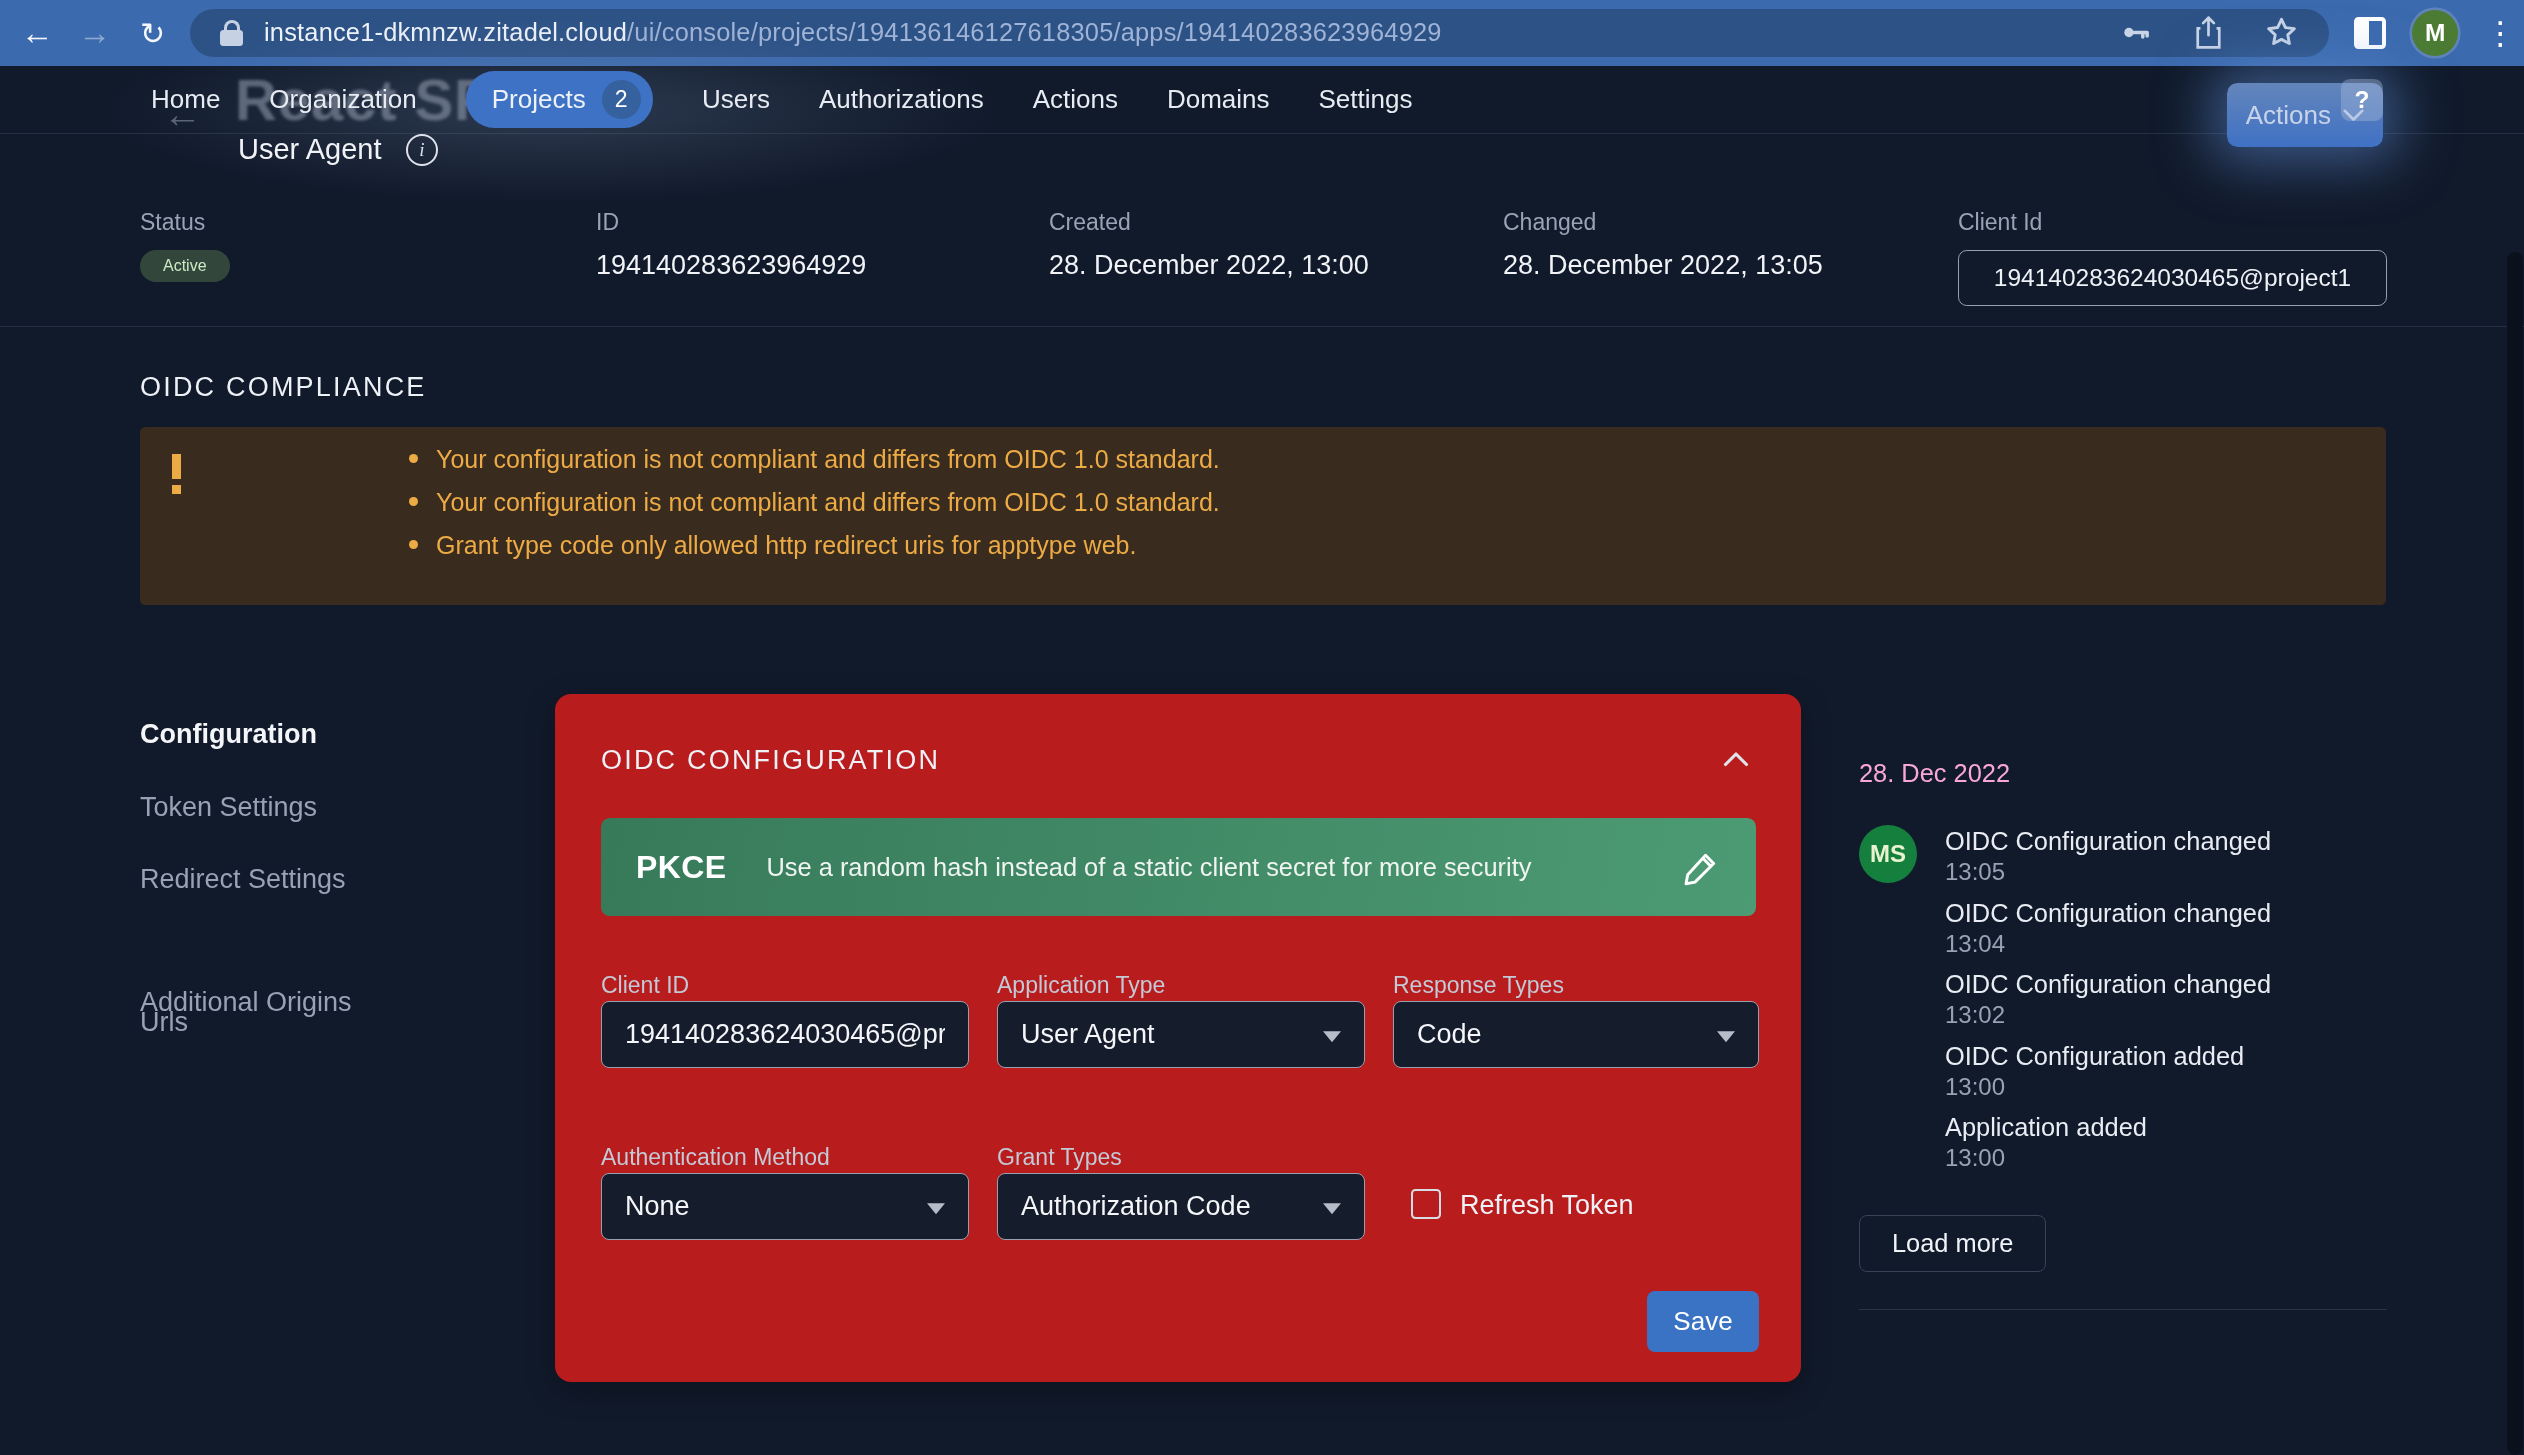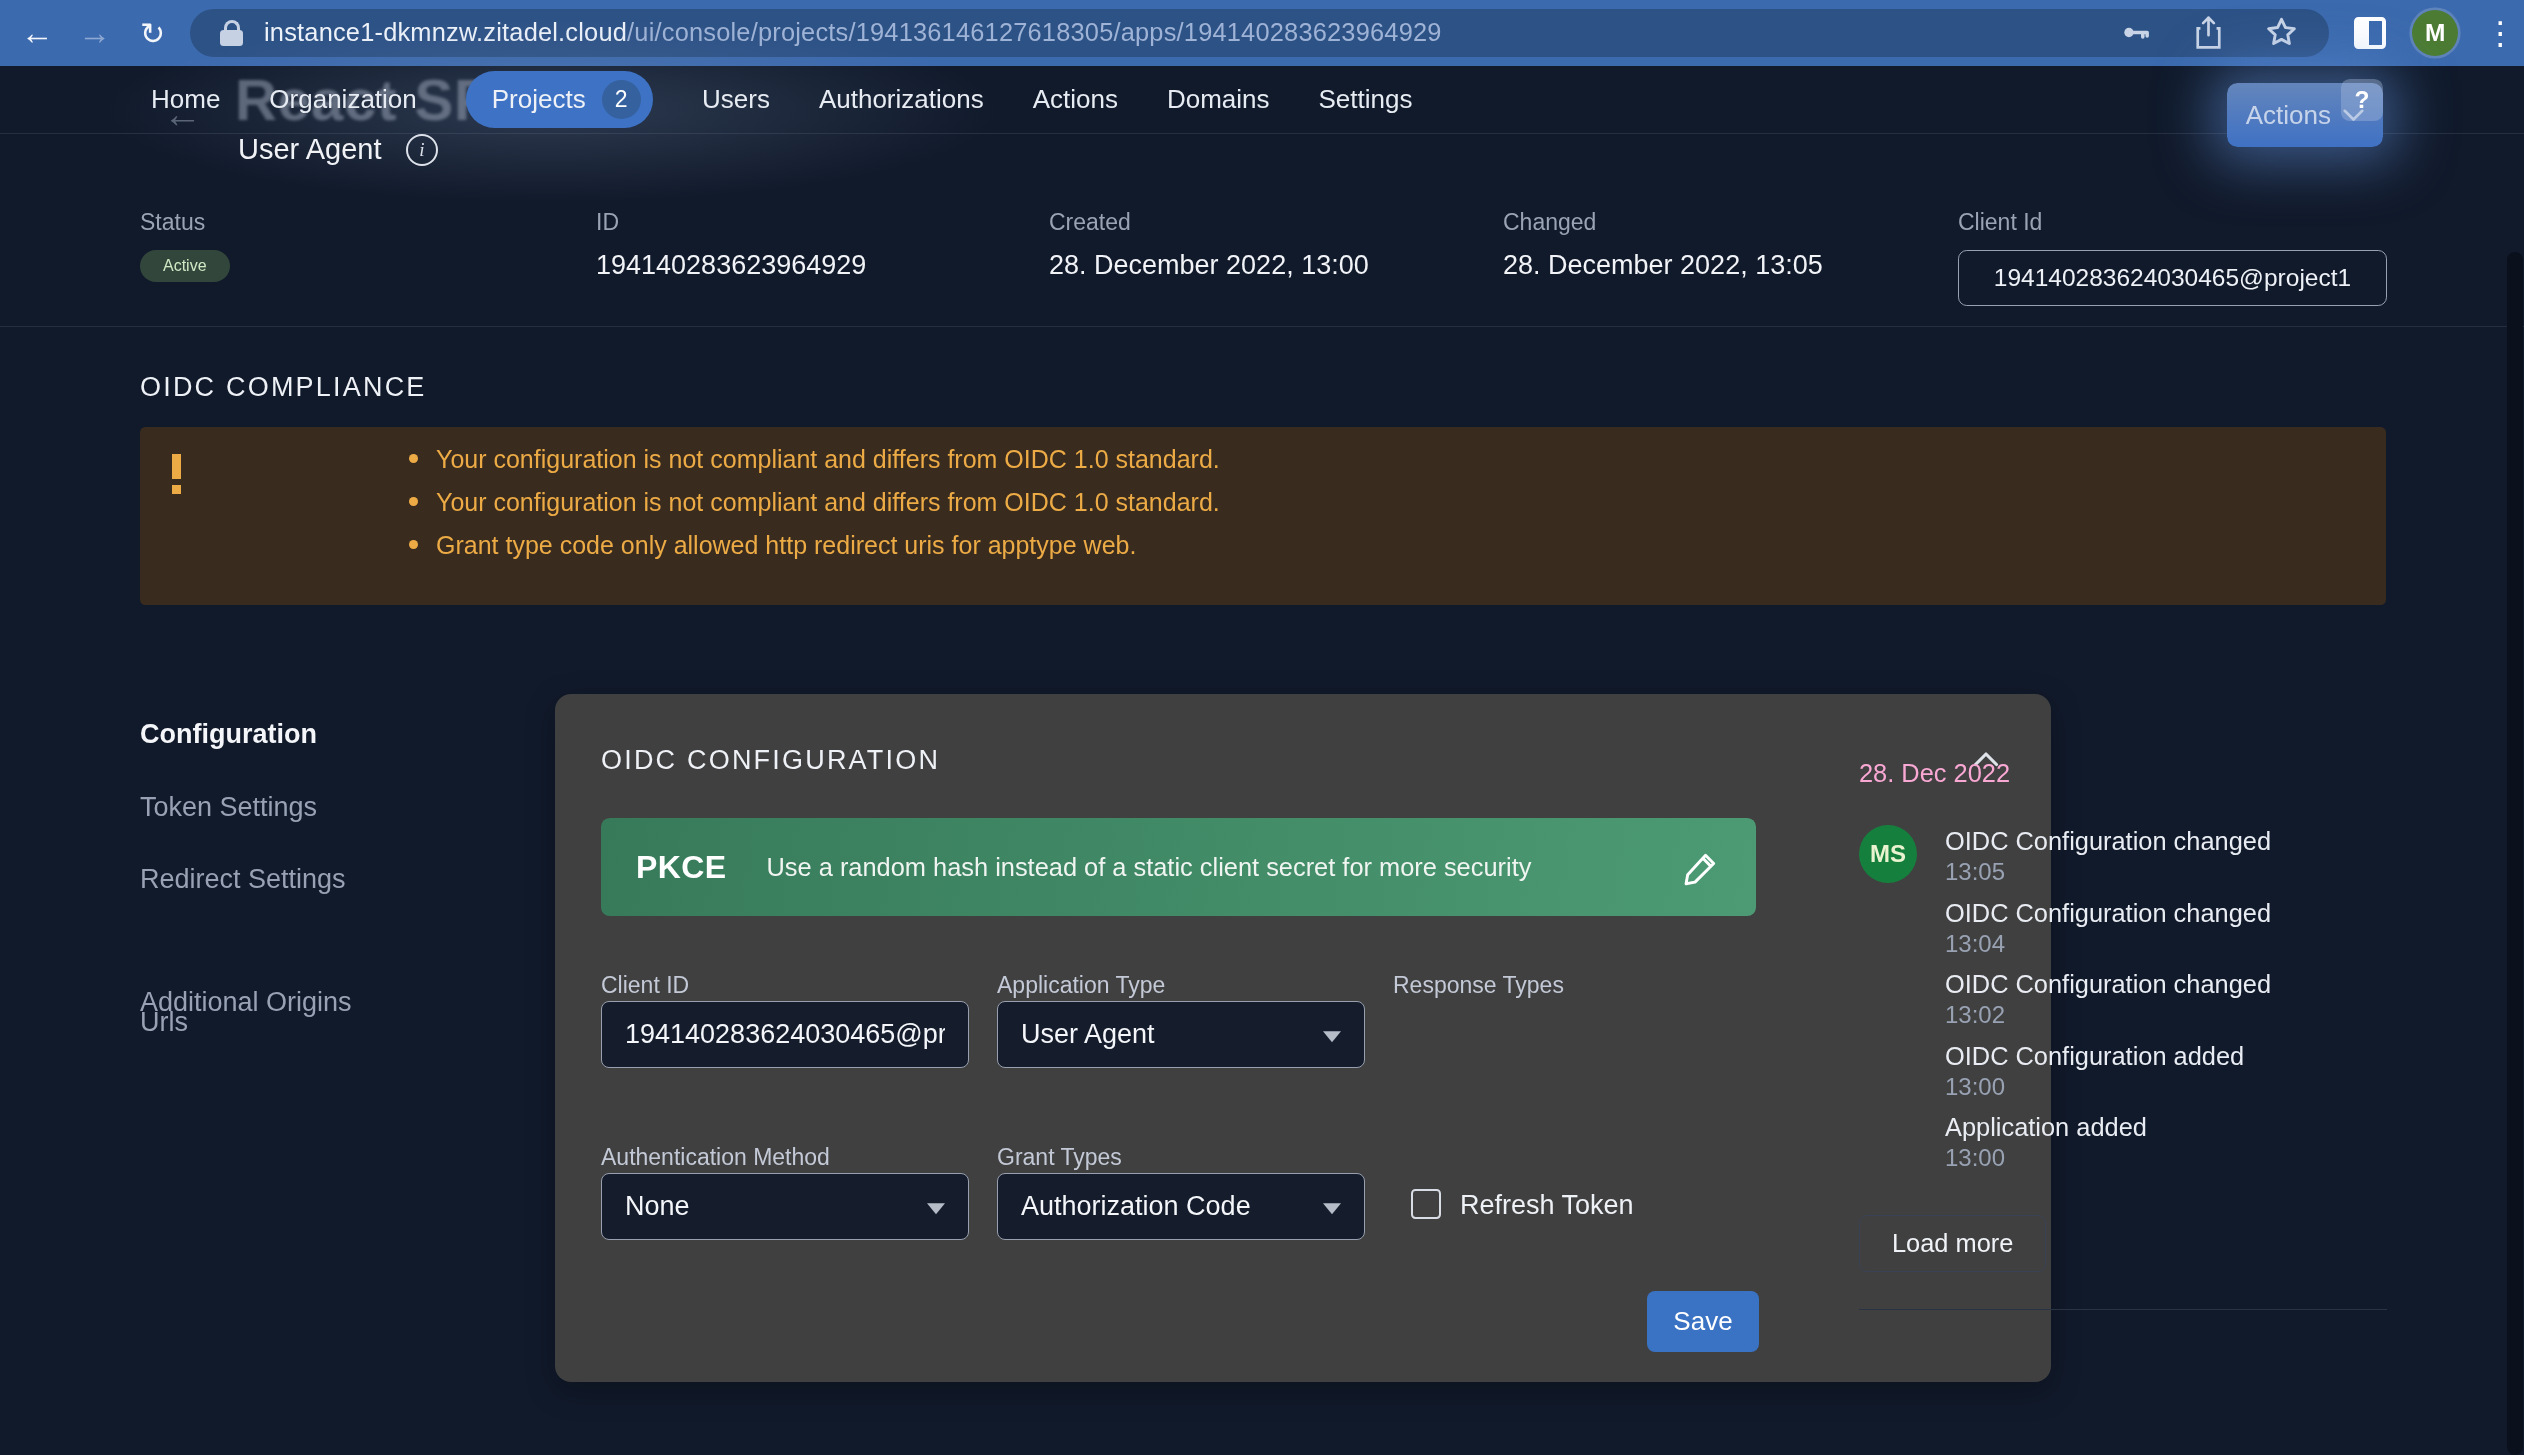--- a/index.html
+++ b/index.html
@@ -81,21 +81,21 @@
   .warn-icon::after{content:'';position:absolute;left:0;bottom:0;width:8.8px;height:8.8px;background:#ecab45;}
   .warn-list{position:absolute;left:263px;top:17.5px;margin:0;padding:0;list-style:none;}
   .warn-list li{position:relative;padding-left:33px;font-size:25px;color:#ecab45;margin-bottom:15px;line-height:28px;}
   .warn-list li::before{content:'';position:absolute;left:6.1px;top:9.6px;width:8.8px;height:8.8px;border-radius:50%;background:#ecab45;}
 
   
   .side-item{position:absolute;left:140px;font-size:27px;color:#98a2b4;cursor:pointer;}
   .side-item.active{color:#f4f6f9;font-weight:700;}
 
   
-  .panel{position:absolute;left:555px;top:694px;width:1496px;height:688px;background:#404040;
+  .panel{position:absolute;left:555px;top:694px;width:1246px;height:688px;background:#b91c1c;
          border-radius:16px;box-shadow:0 8.8px 30px rgba(0,0,0,.28);}
   .panel-title{position:absolute;left:46px;top:51px;font-size:27px;letter-spacing:2.2px;font-weight:500;}
   .collapse{position:absolute;right:49px;top:53px;width:32px;height:24.5px;cursor:pointer;}
   .pkce{position:absolute;left:46px;top:124px;width:1155px;height:98px;border-radius:8.8px;
         background:linear-gradient(100deg,#377a5a 0%,#4c9b74 100%);
         display:flex;align-items:center;padding:0 35px;box-sizing:border-box;}
   .pkce-badge{font-size:32px;font-weight:700;letter-spacing:0.4px;color:#fff;}
   .pkce-text{margin-left:40px;font-size:25.4px;color:#f0f5f1;}
   .pkce-edit{margin-left:auto;width:39px;height:39px;cursor:pointer;}
   .f-label{position:absolute;font-size:23px;color:#c3c9d6;}
@@ -257,20 +257,23 @@
     <div class="f-label" style="left:46px;top:278px">Client ID</div>
     <div class="f-label" style="left:442px;top:278px">Application Type</div>
     <div class="f-label" style="left:838px;top:278px">Response Types</div>
 
     <div class="field" style="left:46px;top:307px;width:368px">
       <input value="194140283624030465@project1" style="">
     </div>
     <div class="field select" style="left:442px;top:307px;width:368px">
       <span>User Agent</span>
     </div>
+    <div class="field select" style="left:838px;top:307px;width:366px">
+      <span>Code</span>
+    </div>
 
     <div class="f-label" style="left:46px;top:450px">Authentication Method</div>
     <div class="f-label" style="left:442px;top:450px">Grant Types</div>
 
     <div class="field select" style="left:46px;top:479px;width:368px">
       <span>None</span>
     </div>
     <div class="field select" style="left:442px;top:479px;width:368px">
       <span>Authorization Code</span>
     </div>

